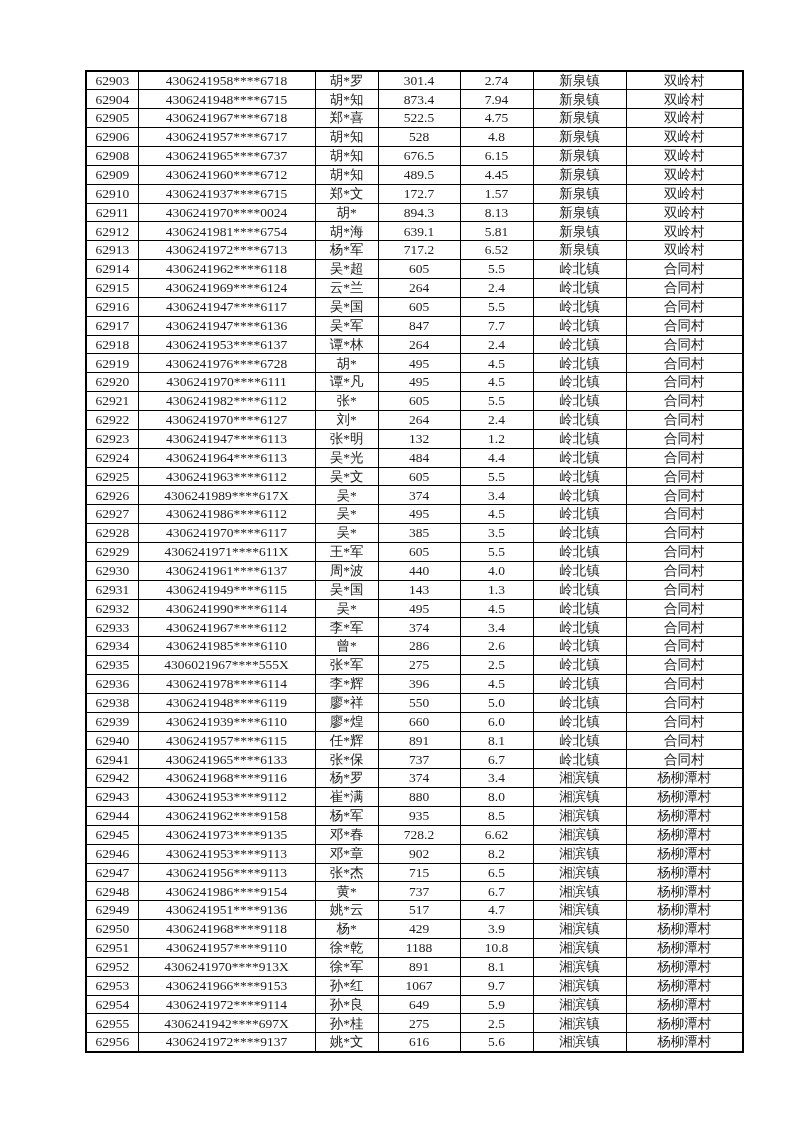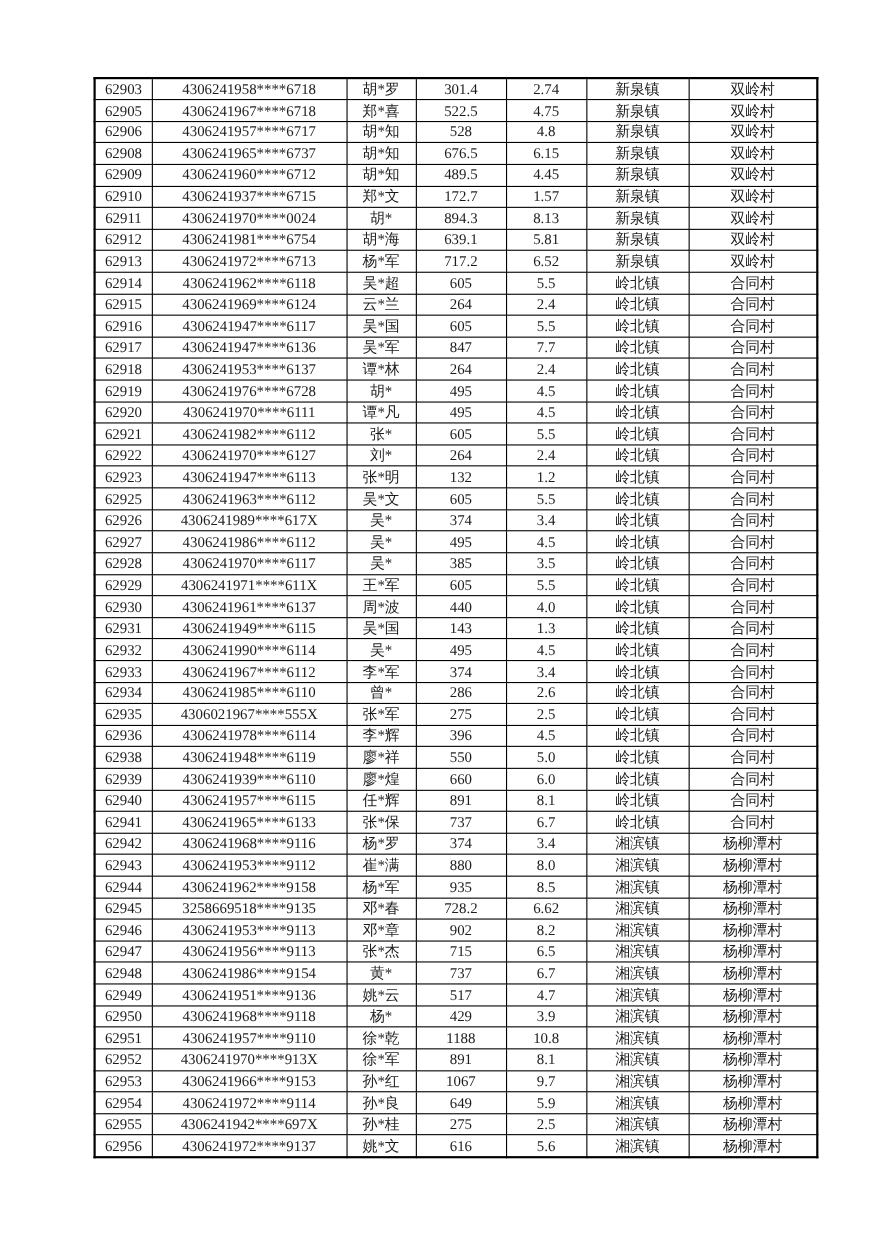--- a/index.html
+++ b/index.html
@@ -69,20 +69,29 @@
         <tr>
           <td>62903</td>
           <td>4306241958****6718</td>
           <td>胡*罗</td>
           <td>301.4</td>
           <td>2.74</td>
           <td>新泉镇</td>
           <td>双岭村</td>
         </tr>
         <tr>
+          <td>62904</td>
+          <td>4306241948****6715</td>
+          <td>胡*知</td>
+          <td>873.4</td>
+          <td>7.94</td>
+          <td>新泉镇</td>
+          <td>双岭村</td>
+        </tr>
+        <tr>
           <td>62905</td>
           <td>4306241967****6718</td>
           <td>郑*喜</td>
           <td>522.5</td>
           <td>4.75</td>
           <td>新泉镇</td>
           <td>双岭村</td>
         </tr>
         <tr>
           <td>62906</td>
@@ -231,20 +240,29 @@
         <tr>
           <td>62923</td>
           <td>4306241947****6113</td>
           <td>张*明</td>
           <td>132</td>
           <td>1.2</td>
           <td>岭北镇</td>
           <td>合同村</td>
         </tr>
         <tr>
+          <td>62924</td>
+          <td>4306241964****6113</td>
+          <td>吴*光</td>
+          <td>484</td>
+          <td>4.4</td>
+          <td>岭北镇</td>
+          <td>合同村</td>
+        </tr>
+        <tr>
           <td>62925</td>
           <td>4306241963****6112</td>
           <td>吴*文</td>
           <td>605</td>
           <td>5.5</td>
           <td>岭北镇</td>
           <td>合同村</td>
         </tr>
         <tr>
           <td>62926</td>
@@ -403,21 +421,21 @@
           <td>62944</td>
           <td>4306241962****9158</td>
           <td>杨*军</td>
           <td>935</td>
           <td>8.5</td>
           <td>湘滨镇</td>
           <td>杨柳潭村</td>
         </tr>
         <tr>
           <td>62945</td>
-          <td>3258669518****9135</td>
+          <td>4306241973****9135</td>
           <td>邓*春</td>
           <td>728.2</td>
           <td>6.62</td>
           <td>湘滨镇</td>
           <td>杨柳潭村</td>
         </tr>
         <tr>
           <td>62946</td>
           <td>4306241953****9113</td>
           <td>邓*章</td>

